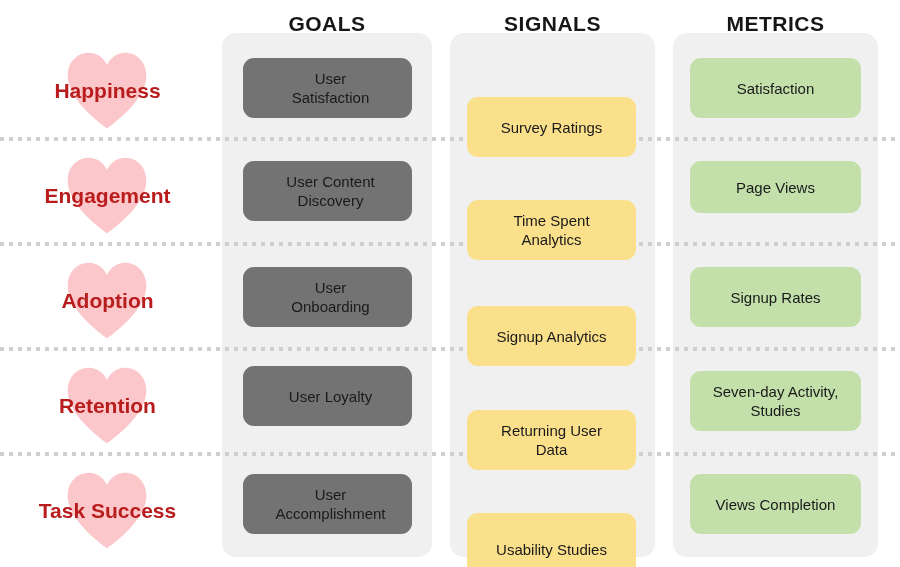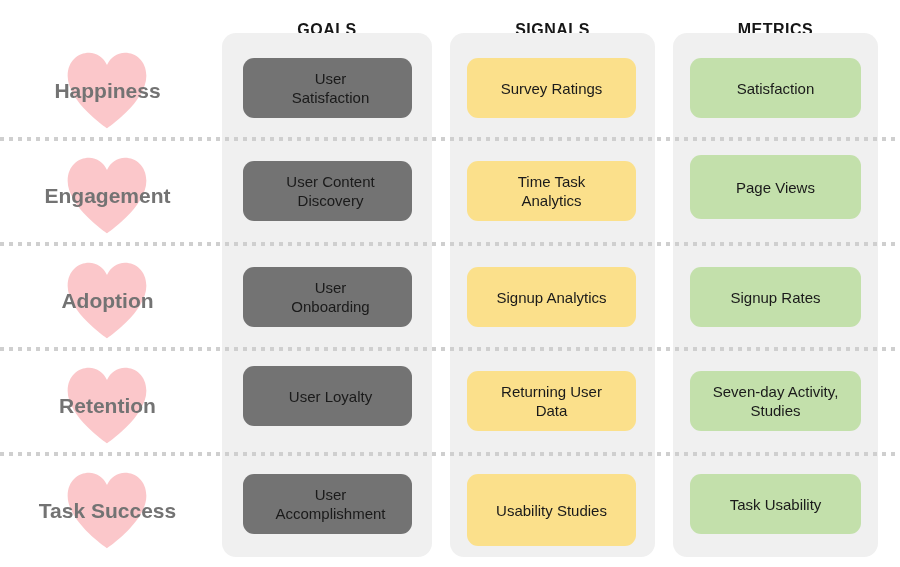--- a/index.html
+++ b/index.html
@@ -11,26 +11,26 @@
     width: 900px;
     height: 567px;
     position: relative;
     overflow: hidden;
     font-family: "Liberation Sans", sans-serif;
   }
 
   
   .col-header {
     position: absolute;
-    top: 16px;
+    top: 10px;
     height: 28px;
     line-height: 28px;
     text-align: center;
     font-weight: bold;
-    font-size: 16px;
+    font-size: 21px;
     letter-spacing: 0.5px;
     color: #161616;
     white-space: nowrap;
   }
   #hdr-goals   { left: 222px; width: 210px; }
   #hdr-signals { left: 450px; width: 205px; }
   #hdr-metrics { left: 673px; width: 205px; }
 
   
   .col-panel {
@@ -73,42 +73,42 @@
     width: 82px;
     height: 78px;
     pointer-events: none;
   }
   .heart-wrap svg { display: block; width: 82px; height: 78px; }
   .row-label-text {
     position: relative;
     z-index: 2;
     font-weight: bold;
     font-size: 21px;
-    color: #737373;
+    color: #b91c1c;
     white-space: nowrap;
     text-align: center;
     width: 100%;
   }
 
   
   .card {
     position: absolute;
     border-radius: 11px;
     display: flex;
     align-items: center;
     justify-content: center;
     text-align: center;
     font-size: 15px;
     line-height: 19px;
     color: #1a1a1a;
     padding: 0 8px;
     box-sizing: border-box;
   }
   .card.goals   { left: 243px; width: 169px; background: #737373; padding-left: 14px; }
-  .card.signals { left: 467px; width: 169px; background: #fbe08b; }
+  .card.signals { left: 467px; width: 169px; background: #fbe08b; margin-top: 39px; }
   .card.metrics { left: 690px; width: 171px; background: #c3e0ab; }
   .card .card-text { display: block; }
 </style>
 </head>
 <body>
 
 <div class="col-header" id="hdr-goals">GOALS</div>
 <div class="col-header" id="hdr-signals">SIGNALS</div>
 <div class="col-header" id="hdr-metrics">METRICS</div>
 
@@ -155,25 +155,25 @@
   <span class="row-label-text">Engagement</span>
 </div>
 <div class="card goals" style="top:161px;height:60px">
   <span class="card-text">
     <span>User Content</span><br>
     <span>Discovery</span>
   </span>
 </div>
 <div class="card signals" style="top:161px;height:60px">
   <span class="card-text">
-    <span>Time Task</span><br>
+    <span>Time Spent</span><br>
     <span>Analytics</span>
   </span>
 </div>
-<div class="card metrics" style="top:155px;height:64px">
+<div class="card metrics" style="top:161px;height:52px">
   <span class="card-text">
     <span>Page Views</span>
   </span>
 </div>
 
 <div class="row-label" style="top:248px">
   <span class="heart-wrap">
     <svg viewBox="0 0 100 95" xmlns="http://www.w3.org/2000/svg" aria-hidden="true">
       <path d="M50 94 C50 94 2 62 2 30 C2 12 15 2 28 2 C38 2 46 8 50 17 C54 8 62 2 72 2 C85 2 98 12 98 30 C98 62 50 94 50 94 Z" fill="#fbc7ca"></path>
     </svg>
@@ -237,15 +237,15 @@
     <span>Accomplishment</span>
   </span>
 </div>
 <div class="card signals" style="top:474px;height:72px">
   <span class="card-text">
     <span>Usability Studies</span>
   </span>
 </div>
 <div class="card metrics" style="top:474px;height:60px">
   <span class="card-text">
-    <span>Task Usability</span>
+    <span>Views Completion</span>
   </span>
 </div>
 
 </body></html>

